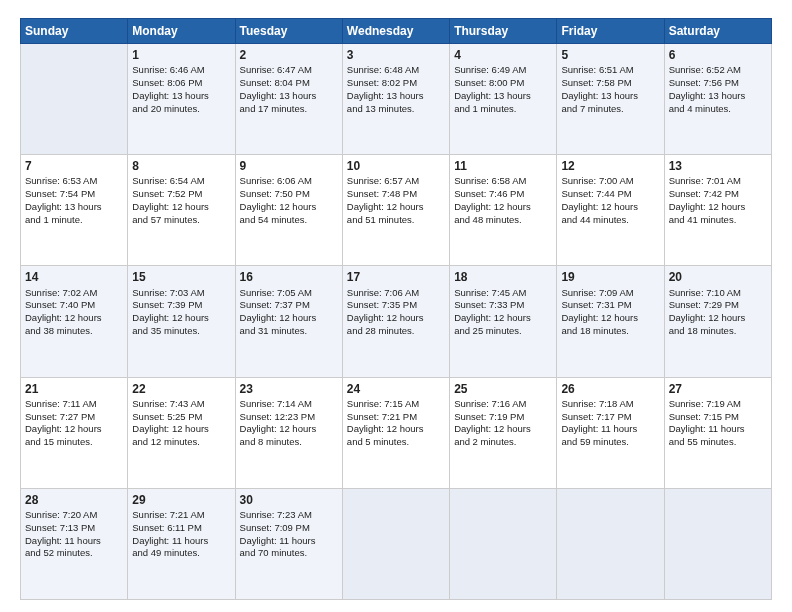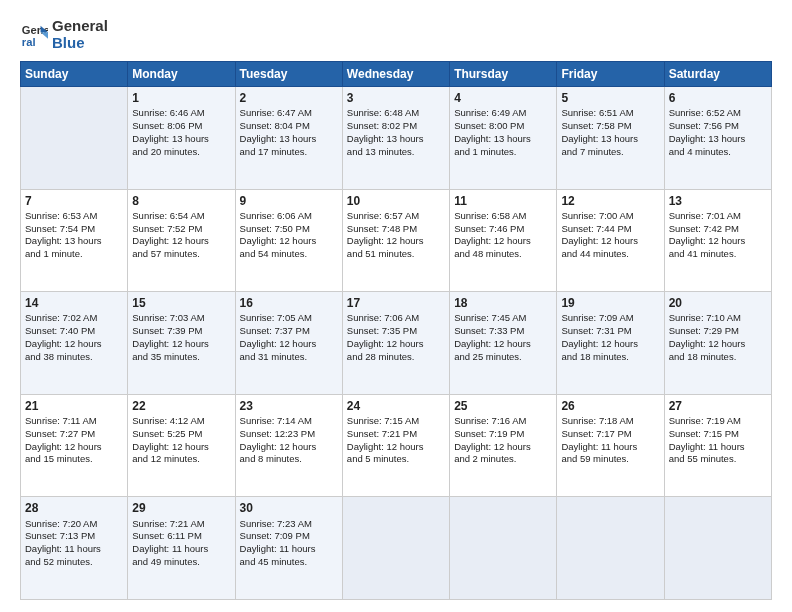--- a/index.html
+++ b/index.html
@@ -83,38 +83,20 @@
       background: #f0f4fa;
     }
     .row-alt td.empty {
       background: #e8edf5;
     }
   </style>
 </head>
 <body>
 
 <div class="page">
-  <div class="header">
-    <div class="logo">
-      <svg class="logo-icon" viewBox="0 0 30 30">
-        <text x="2" y="14" font-size="12" font-weight="bold" fill="#333">Gene</text>
-        <text x="2" y="27" font-size="12" font-weight="bold" fill="#2563a8">ral</text>
-        <polygon points="22,5 30,12 22,12" fill="#2563a8"></polygon>
-        <polygon points="22,12 30,12 30,19" fill="#5b9bd5"></polygon>
-      </svg>
-      <div>
-        <div style="font-size:15px;font-weight:bold;color:#333;line-height:1.1;">General</div>
-        <div style="font-size:15px;font-weight:bold;color:#2563a8;line-height:1.1;">Blue</div>
-      </div>
-    </div>
-    <div class="title-block">
-      <div class="main-title"></div>
-      <div class="subtitle"></div>
-    </div>
-  </div>
 
   <table class="calendar">
     <thead>
       <tr>
       <th>Sunday</th>
           <th>Monday</th>
           <th>Tuesday</th>
           <th>Wednesday</th>
           <th>Thursday</th>
           <th>Friday</th>
@@ -272,21 +254,21 @@
         <tr>
           <td>
             <span class="day-num">21</span>
             <div>Sunrise: 7:11 AM</div>
             <div>Sunset: 7:27 PM</div>
             <div>Daylight: 12 hours</div>
             <div>and 15 minutes.</div>
           </td>
           <td>
             <span class="day-num">22</span>
-            <div>Sunrise: 4:12 AM</div>
+            <div>Sunrise: 7:43 AM</div>
             <div>Sunset: 5:25 PM</div>
             <div>Daylight: 12 hours</div>
             <div>and 12 minutes.</div>
           </td>
           <td>
             <span class="day-num">23</span>
             <div>Sunrise: 7:14 AM</div>
             <div>Sunset: 12:23 PM</div>
             <div>Daylight: 12 hours</div>
             <div>and 8 minutes.</div>
@@ -333,21 +315,21 @@
             <div>Sunrise: 7:21 AM</div>
             <div>Sunset: 6:11 PM</div>
             <div>Daylight: 11 hours</div>
             <div>and 49 minutes.</div>
           </td>
           <td>
             <span class="day-num">30</span>
             <div>Sunrise: 7:23 AM</div>
             <div>Sunset: 7:09 PM</div>
             <div>Daylight: 11 hours</div>
-            <div>and 45 minutes.</div>
+            <div>and 70 minutes.</div>
           </td>
           <td class="empty"></td>
           <td class="empty"></td>
           <td class="empty"></td>
           <td class="empty"></td>
         </tr>
       </tbody>
   </table>
 </div>
 

